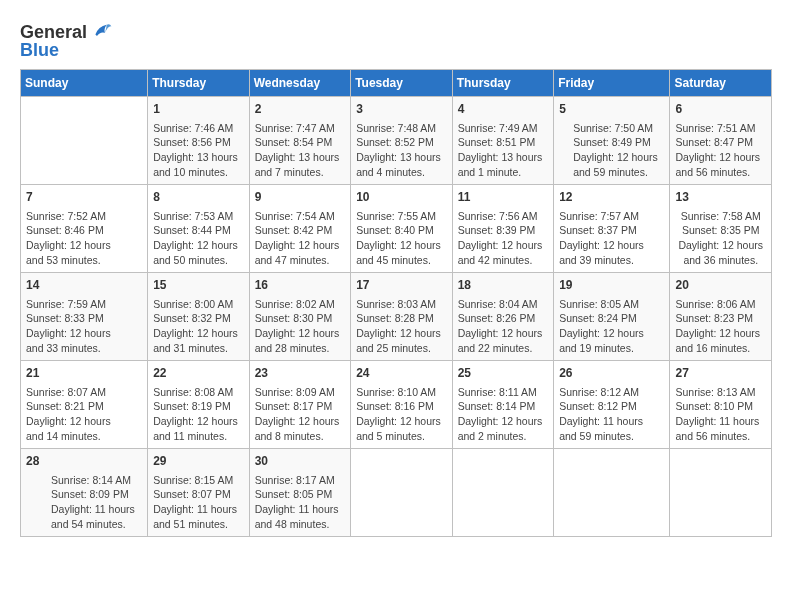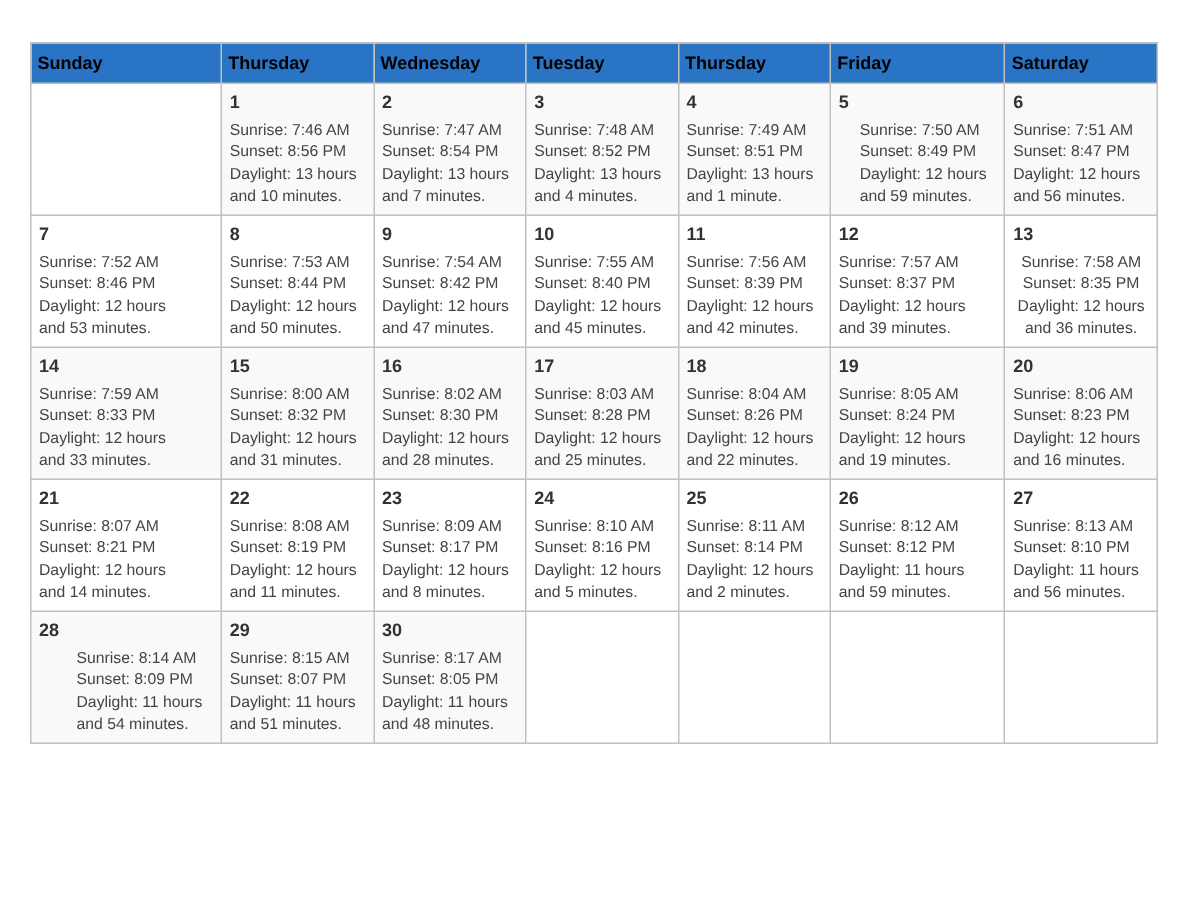--- a/index.html
+++ b/index.html
@@ -39,21 +39,21 @@
       color: #333;
       margin-bottom: 8px;
     }
     table {
       width: 100%;
       border-collapse: collapse;
       font-size: 11px;
     }
     thead tr th {
       background-color: #2a74c5;
-      color: #000000;
+      color: #ffffff;
       padding: 6px 4px;
       text-align: left;
       font-weight: bold;
       font-size: 12px;
       border: 1px solid #c0c0c0;
     }
     tbody tr td {
       border: 1px solid #c0c0c0;
       vertical-align: top;
       padding: 4px 5px;
@@ -72,20 +72,35 @@
       color: #444;
     }
     tbody tr:nth-child(odd) td { background: #f9f9f9; }
     tbody tr:nth-child(even) td { background: #fff; }
     .empty { background: #fff !important; }
   </style>
 </head>
 <body>
 
 <div>
+  <div class="header-logo">
+    <div class="logo-area">
+      <div>
+        <div style="display:flex;align-items:center;">
+          <span class="logo-general" style="font-size:18px;font-weight:bold;color:#333;">General</span>
+          <svg class="logo-icon" viewBox="0 0 30 30" xmlns="http://www.w3.org/2000/svg">
+            <path d="M8,18 Q12,8 22,6 Q18,12 20,16 Q14,14 10,20 Z" fill="#2a74c5"></path>
+            <path d="M22,6 Q26,4 28,8 Q24,7 20,16 Q22,10 22,6 Z" fill="#5599d6"></path>
+          </svg>
+        </div>
+        <span class="logo-blue" style="font-size:18px;font-weight:bold;color:#2a74c5;display:block;margin-top:-4px;">Blue</span>
+      </div>
+    </div>
+    <div class="month-title"></div>
+  </div>
   <div class="subtitle"></div>
 
   <table>
     <thead>
       <tr>
       <th>Sunday</th>
           <th>Thursday</th>
           <th>Wednesday</th>
           <th>Tuesday</th>
           <th>Thursday</th>

